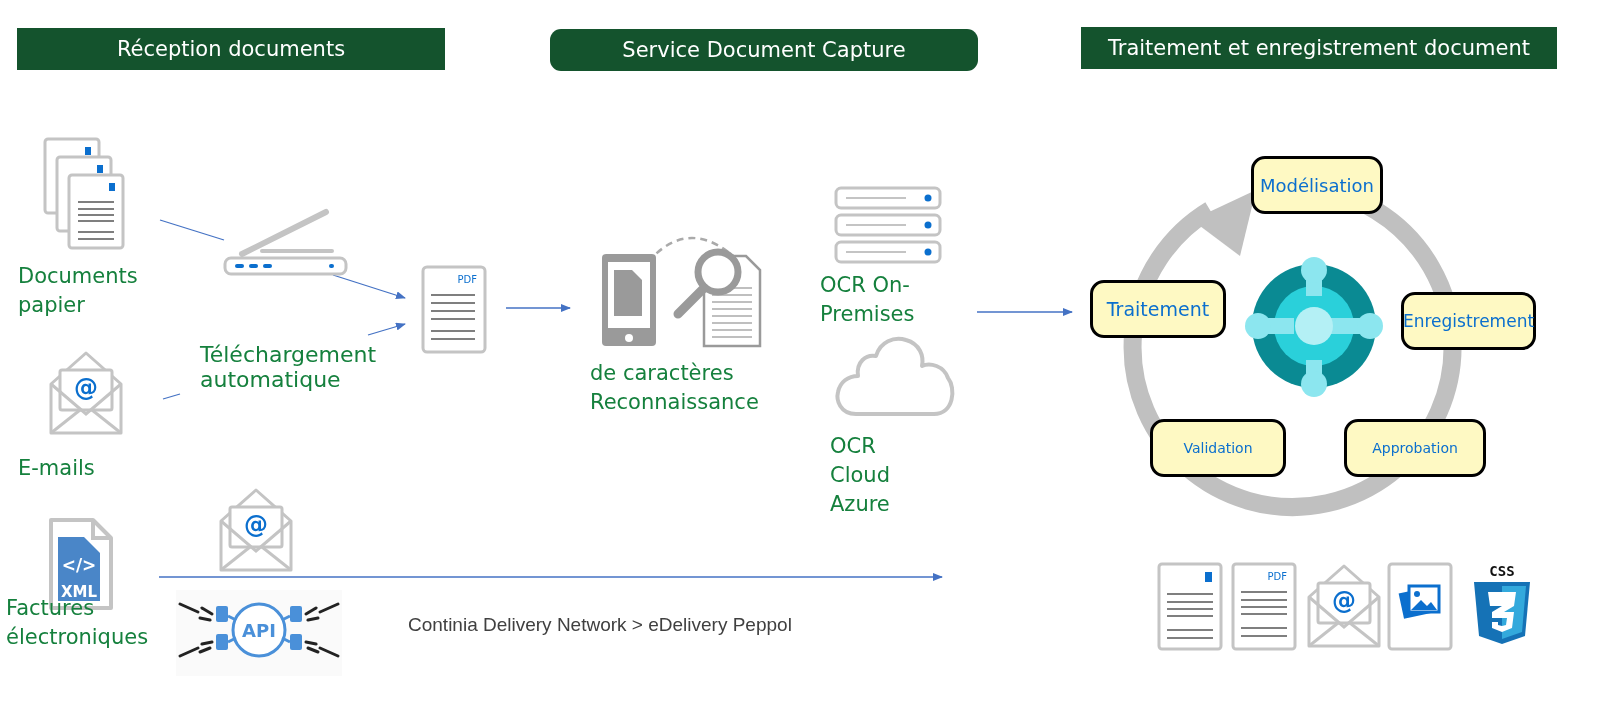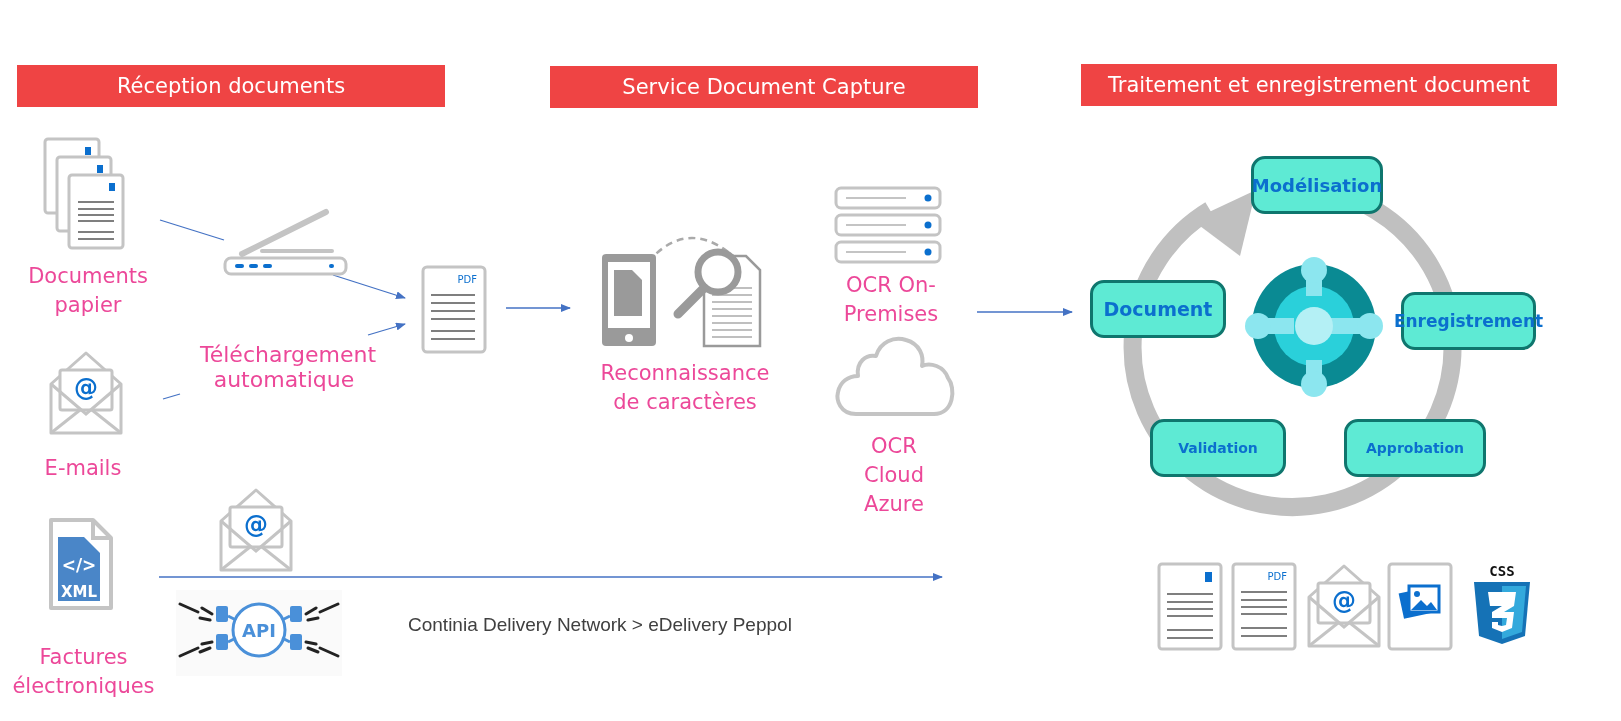--- a/index.html
+++ b/index.html
@@ -1,29 +1,29 @@
 <!DOCTYPE html>
 <html><head>
 <meta charset="utf-8">
 <style>
   html,body{margin:0;padding:0;background:#fff;}
   body{width:1621px;height:721px;position:relative;overflow:hidden;font-family:"DejaVu Sans","Liberation Sans",sans-serif;color:#111;}
-  .hdr{position:absolute;background:#ef4444;color:#fff;font-size:21px;display:flex;align-items:center;justify-content:center;height:42px;margin-top:37px;}
-  .lbl{position:absolute;text-align:center;font-size:21px;line-height:29px;color:#ec4899;}
+  .hdr{position:absolute;background:#14532d;color:#fff;font-size:21px;display:flex;align-items:center;justify-content:center;height:42px;}
+  .lbl{position:absolute;font-size:21px;line-height:29px;color:#15803d;}
   .lbl.sm{font-size:22px;line-height:25px;}
   .abs{position:absolute;}
-  .pill{position:absolute;background:#5eead4;border:3px solid #0f766e;border-radius:14px;color:#0b6fce;display:flex;align-items:center;justify-content:center;font-size:18px;font-weight:bold;}
+  .pill{position:absolute;background:#fef9c3;border:3px solid #000000;border-radius:14px;color:#0b6fce;display:flex;align-items:center;justify-content:center;font-size:18px;}
   svg{overflow:visible;}
   .net{position:absolute;font-size:19px;color:#404040;font-family:"Liberation Sans",sans-serif;}
 </style>
 </head>
 <body>
 
 <div class="hdr" style="left:17px;top:28px;width:428px;">Réception documents</div>
-<div class="hdr" style="left:550px;top:29px;width:428px;">Service Document Capture</div>
+<div class="hdr" style="left:550px;top:29px;width:428px;border-radius:11px;">Service Document Capture</div>
 <div class="hdr" style="left:1081px;top:27px;width:476px;">Traitement et enregistrement document</div>
 
 <svg class="abs" style="left:0;top:0;" width="1621" height="721">
   <defs>
     <marker id="ah" markerWidth="10" markerHeight="8" refX="9" refY="4" orient="auto" markerUnits="userSpaceOnUse">
       <path d="M0,0 L10,4 L0,8 Z" fill="#4472c4"></path>
     </marker>
   </defs>
   <line x1="160" y1="220" x2="224" y2="240" stroke="#4472c4" stroke-width="1.3"></line>
   <line x1="333" y1="275" x2="405" y2="298" stroke="#4472c4" stroke-width="1.3" marker-end="url(#ah)"></line>
@@ -82,21 +82,21 @@
 <div class="lbl" style="left:18px;top:454px;width:130px;">E-mails</div>
 
 <svg class="abs" style="left:48px;top:517px;" width="66" height="94" viewBox="0 0 66 94">
   <path d="M3,3 L45,3 L63,21 L63,91 L3,91 Z" fill="#fff" stroke="#c4c4c4" stroke-width="4" stroke-linejoin="round"></path>
   <path d="M45,3 L45,21 L63,21" fill="none" stroke="#c4c4c4" stroke-width="4"></path>
   <path d="M10,20 L36,20 L52,36 L52,84 L10,84 Z" fill="#4a86c8"></path>
   <text x="31" y="54" text-anchor="middle" font-size="17" font-weight="bold" fill="#fff" font-family="DejaVu Sans, sans-serif">&lt;/&gt;</text>
   <rect x="10" y="62" width="42" height="22" fill="#4a86c8"></rect>
   <text x="31" y="80" text-anchor="middle" font-size="15" font-weight="bold" fill="#fff" font-family="DejaVu Sans, sans-serif">XML</text>
 </svg>
-<div class="lbl" style="left:6px;top:643px;width:155px;">
+<div class="lbl" style="left:6px;top:594px;width:155px;">
   <div>Factures</div>
   <div>électroniques</div>
 </div>
 
 <svg class="abs" style="left:218px;top:487px;" width="76" height="86" viewBox="0 0 76 86">
   <path d="M3,34 L38,3 L73,34 L73,83 L3,83 Z" fill="#fff" stroke="#c4c4c4" stroke-width="3" stroke-linejoin="round"></path>
   <rect x="12" y="20" width="52" height="40" rx="2" fill="#fff" stroke="#c4c4c4" stroke-width="3"></rect>
   <path d="M3,34 L38,64 L73,34" fill="none" stroke="#c4c4c4" stroke-width="3"></path>
   <line x1="3" y1="83" x2="32" y2="60" stroke="#c4c4c4" stroke-width="3"></line>
   <line x1="73" y1="83" x2="44" y2="60" stroke="#c4c4c4" stroke-width="3"></line>
@@ -164,22 +164,22 @@
       <line x1="112" y1="81" x2="152" y2="81"></line>
     <line x1="112" y1="88" x2="152" y2="88"></line>
       <line x1="112" y1="95" x2="152" y2="95"></line>
     <line x1="112" y1="102" x2="152" y2="102"></line>
       <line x1="112" y1="109" x2="152" y2="109"></line>
   </g>
   <circle cx="118" cy="44" r="20" fill="#fff" stroke="#9a9a9a" stroke-width="7"></circle>
   <line x1="104" y1="60" x2="78" y2="86" stroke="#9a9a9a" stroke-width="9" stroke-linecap="round"></line>
 </svg>
 <div class="lbl" style="left:590px;top:359px;width:190px;">
+  <div>de caractères</div>
   <div>Reconnaissance</div>
-  <div>de caractères</div>
 </div>
 
 <svg class="abs" style="left:834px;top:186px;" width="110" height="78" viewBox="0 0 110 78">
   <g fill="#fff" stroke="#c4c4c4" stroke-width="3">
     <rect x="2" y="2" width="104" height="20" rx="5"></rect>
     <rect x="2" y="29" width="104" height="20" rx="5"></rect>
     <rect x="2" y="56" width="104" height="20" rx="5"></rect>
   </g>
   <g stroke="#c4c4c4" stroke-width="2">
     <line x1="12" y1="12" x2="72" y2="12"></line>
@@ -222,21 +222,21 @@
   <circle cx="74" cy="132" r="13" fill="#8ce6ef"></circle>
   <circle cx="18" cy="74" r="13" fill="#8ce6ef"></circle>
   <circle cx="130" cy="74" r="13" fill="#8ce6ef"></circle>
   <circle cx="74" cy="74" r="19" fill="#b4f0f5"></circle>
 </svg>
 
 <div class="pill" style="left:1251px;top:156px;width:126px;height:52px;">Modélisation</div>
 <div class="pill" style="left:1401px;top:292px;width:129px;height:52px;font-size:17px;">Enregistrement</div>
 <div class="pill" style="left:1344px;top:419px;width:136px;height:52px;font-size:14px;">Approbation</div>
 <div class="pill" style="left:1150px;top:419px;width:130px;height:52px;font-size:14px;">Validation</div>
-<div class="pill" style="left:1090px;top:280px;width:130px;height:52px;font-size:19px;">Document</div>
+<div class="pill" style="left:1090px;top:280px;width:130px;height:52px;font-size:19px;">Traitement</div>
 
 <svg class="abs" style="left:1157px;top:562px;" width="68" height="90" viewBox="0 0 68 90">
   <rect x="2" y="2" width="62" height="85" rx="3" fill="#fff" stroke="#c4c4c4" stroke-width="3"></rect>
   <rect x="48" y="10" width="7" height="10" fill="#0b6fce"></rect>
   <g stroke="#555" stroke-width="1.3">
     <line x1="10" y1="32" x2="56" y2="32"></line>
       <line x1="10" y1="40" x2="56" y2="40"></line>
     <line x1="10" y1="47" x2="56" y2="47"></line>
       <line x1="10" y1="54" x2="56" y2="54"></line>
     <line x1="10" y1="68" x2="56" y2="68"></line>

